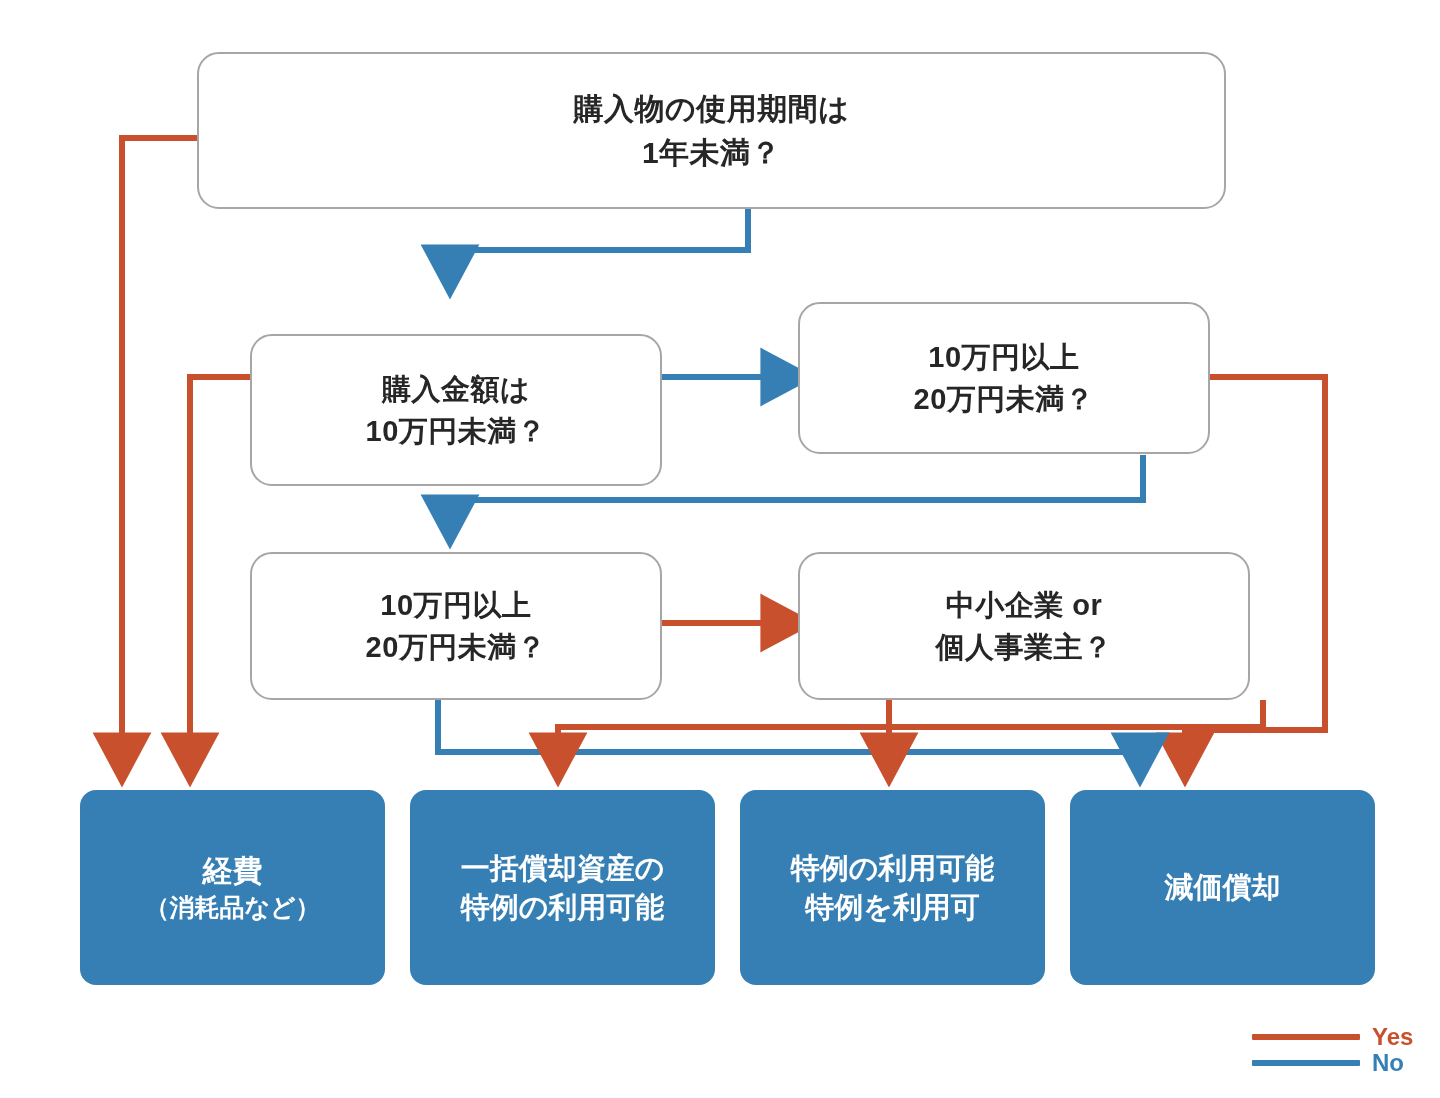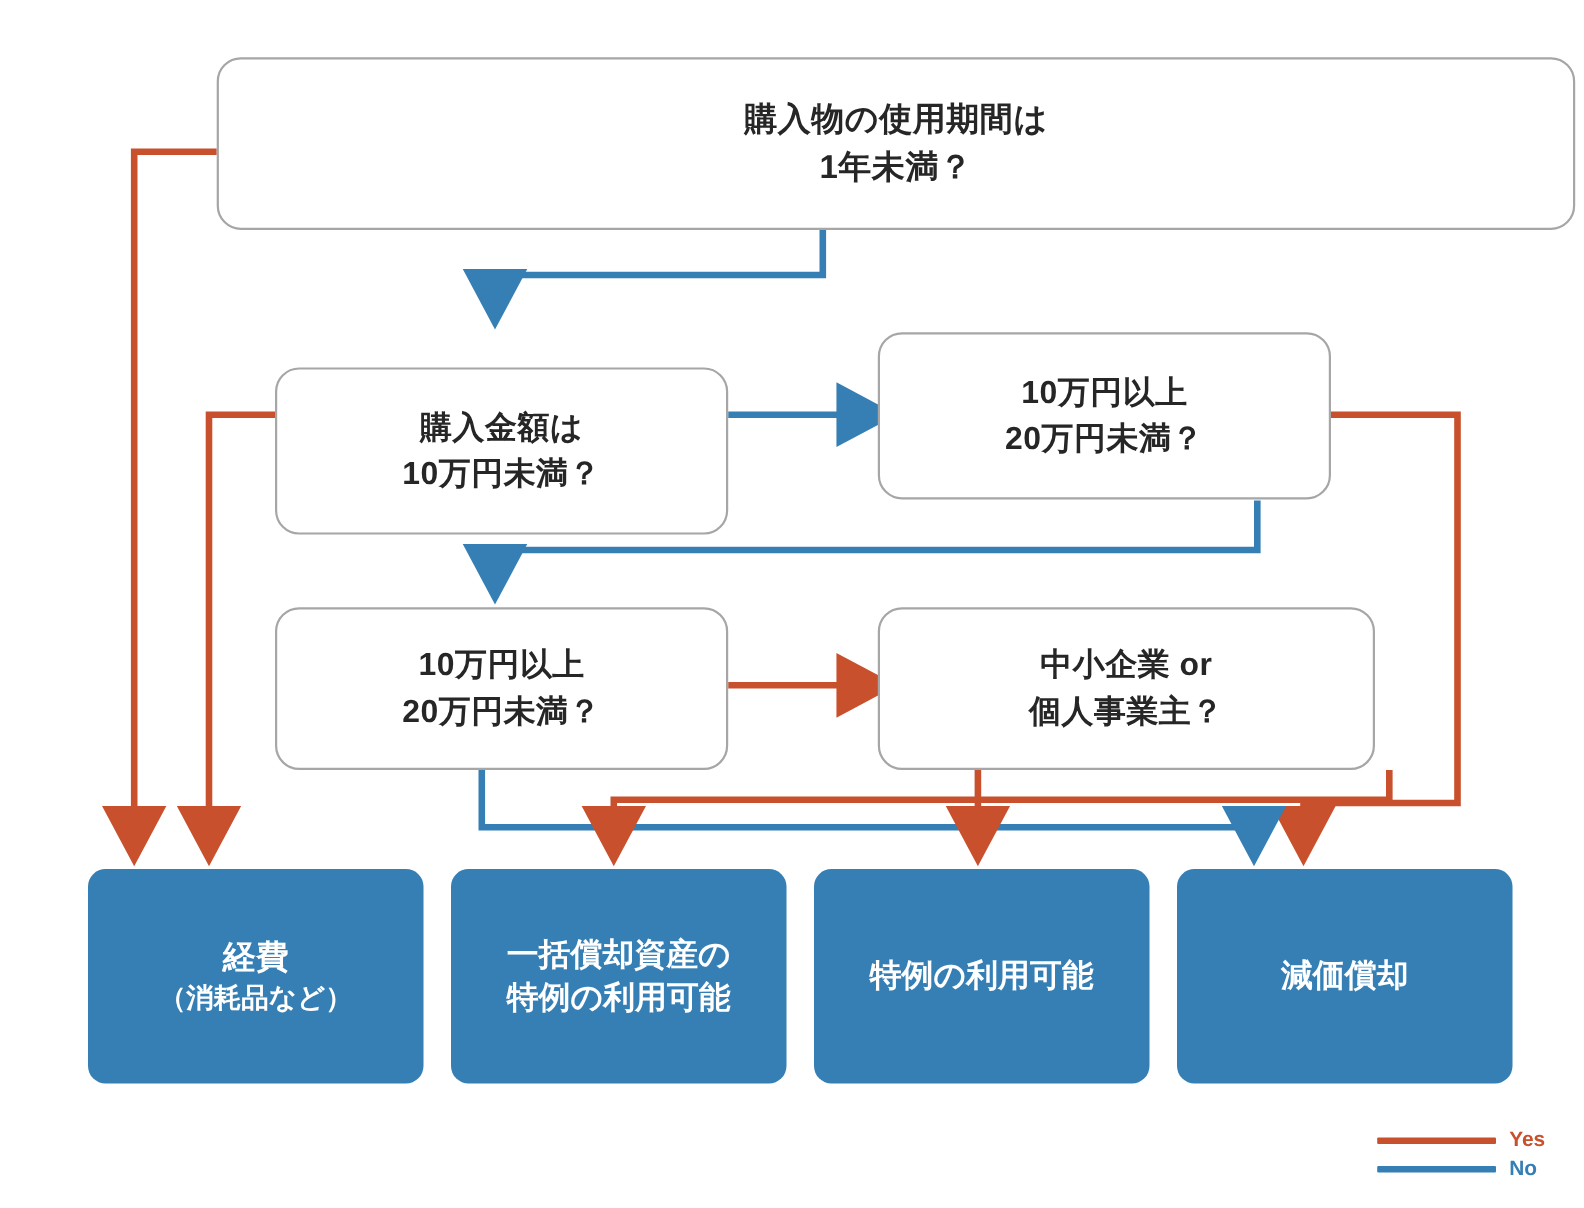--- a/index.html
+++ b/index.html
@@ -81,21 +81,21 @@
     align-items: center;
     height: 26px;
   }
   .legend-line {
     width: 108px;
     height: 6px;
     border-radius: 1px;
     margin-right: 12px;
   }
   .legend-label {
-    font-size: 19px;
+    font-size: 24px;
     font-weight: bold;
     width: 40px;
     text-align: left;
   }
   .legend-yes .legend-line  { background: #C8502C; }
   .legend-yes .legend-label { color: #C8502C; }
   .legend-no  .legend-line  { background: #357FB5; }
   .legend-no  .legend-label { color: #357FB5; }
 </style>
 </head>
@@ -131,21 +131,21 @@
 
       <path d="M438,700 L438,752 L1140,752 L1140,760" stroke="#357FB5" marker-end="url(#ah-blue)"></path>
 
       <path d="M889,700 L889,760" stroke="#C8502C" marker-end="url(#ah-red)"></path>
 
       <path d="M1263,700 L1263,727 L558,727 L558,760" stroke="#C8502C" marker-end="url(#ah-red)"></path>
 
     </g>
   </svg>
 
-  <div class="node node-root" style="left:197px; top:52px; width:1235px; height:157px;">
+  <div class="node node-root" style="left:197px; top:52px; width:1029px; height:157px;">
     <span class="ln">購入物の使用期間は</span>
     <span class="ln">1年未満？</span>
   </div>
 
   <div class="node node-dec" style="left:250px; top:302px; width:412px; height:152px;margin-top:32px;">
     <span class="ln">購入金額は</span>
     <span class="ln">10万円未満？</span>
   </div>
 
   <div class="node node-dec" style="left:798px; top:302px; width:412px; height:152px;">
@@ -168,20 +168,21 @@
     <span class="ln small">（消耗品など）</span>
   </div>
 
   <div class="result" style="left:410px; top:790px; width:305px; height:195px;">
     <span class="ln med">一括償却資産の</span>
     <span class="ln med">特例の利用可能</span>
   </div>
 
   <div class="result" style="left:740px; top:790px; width:305px; height:195px;">
     <span class="ln med">特例の利用可能</span>
+    <span class="ln med">特例を利用可</span>
   </div>
 
   <div class="result" style="left:1070px; top:790px; width:305px; height:195px;">
     <span class="ln med">減価償却</span>
   </div>
 
   <div class="legend">
     <div class="legend-row legend-yes">
       <span class="legend-line"></span>
       <span class="legend-label">Yes</span>

